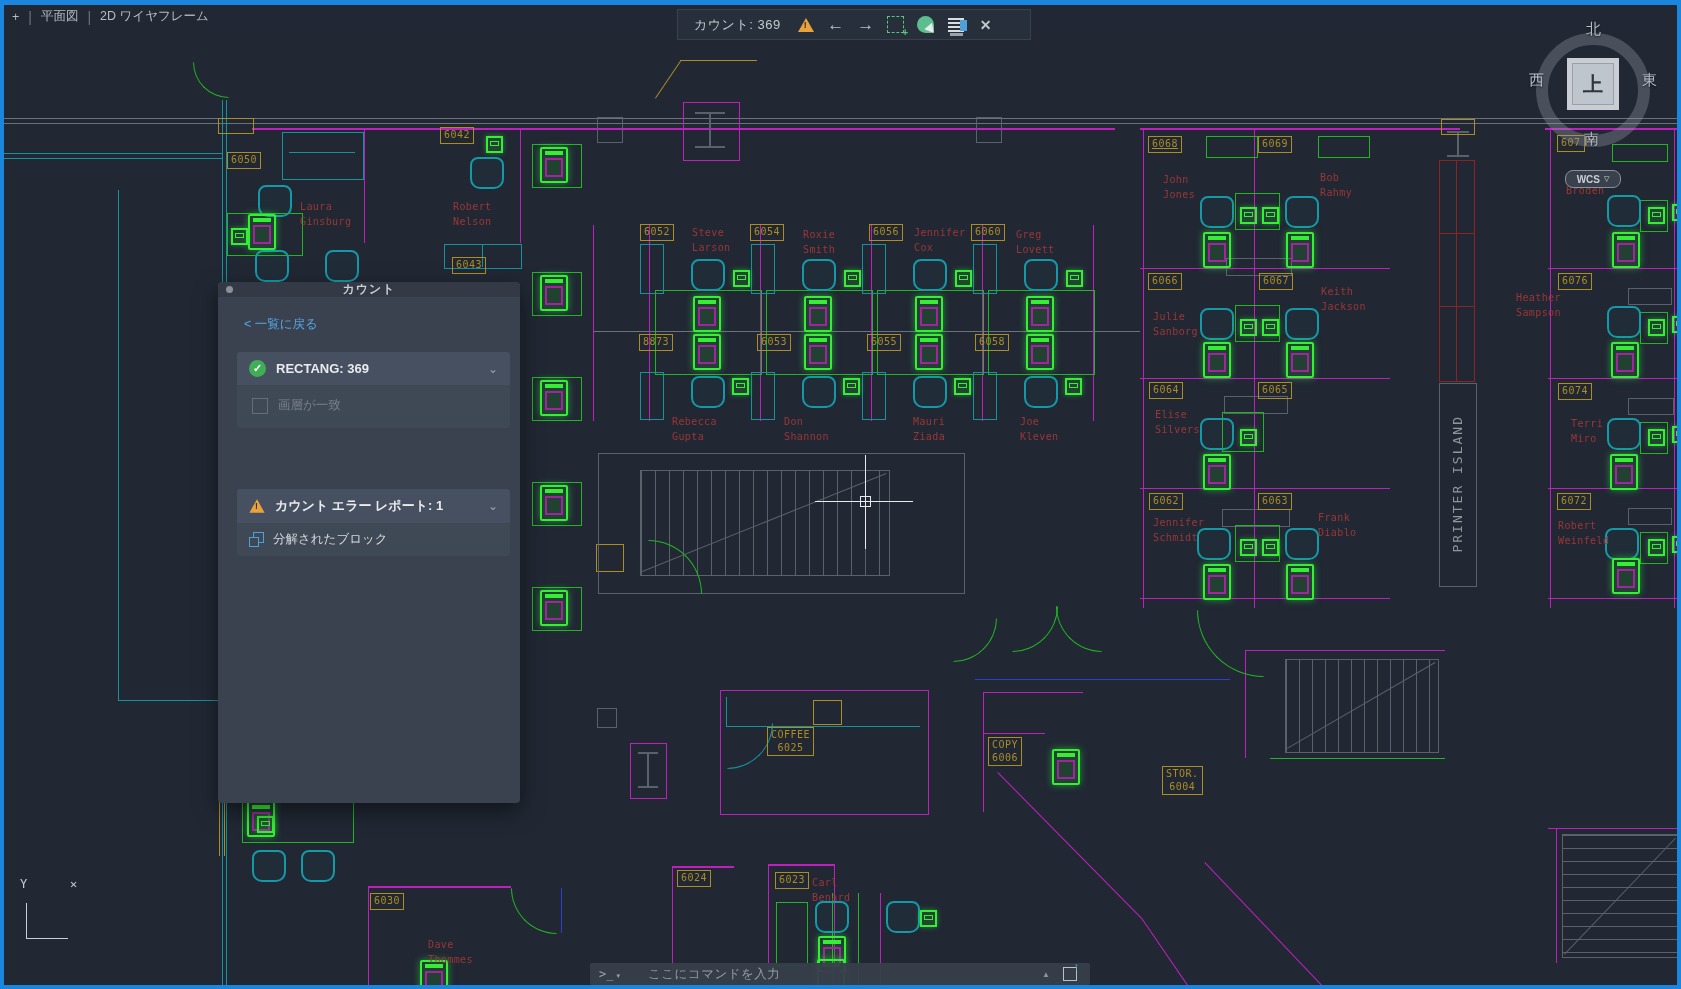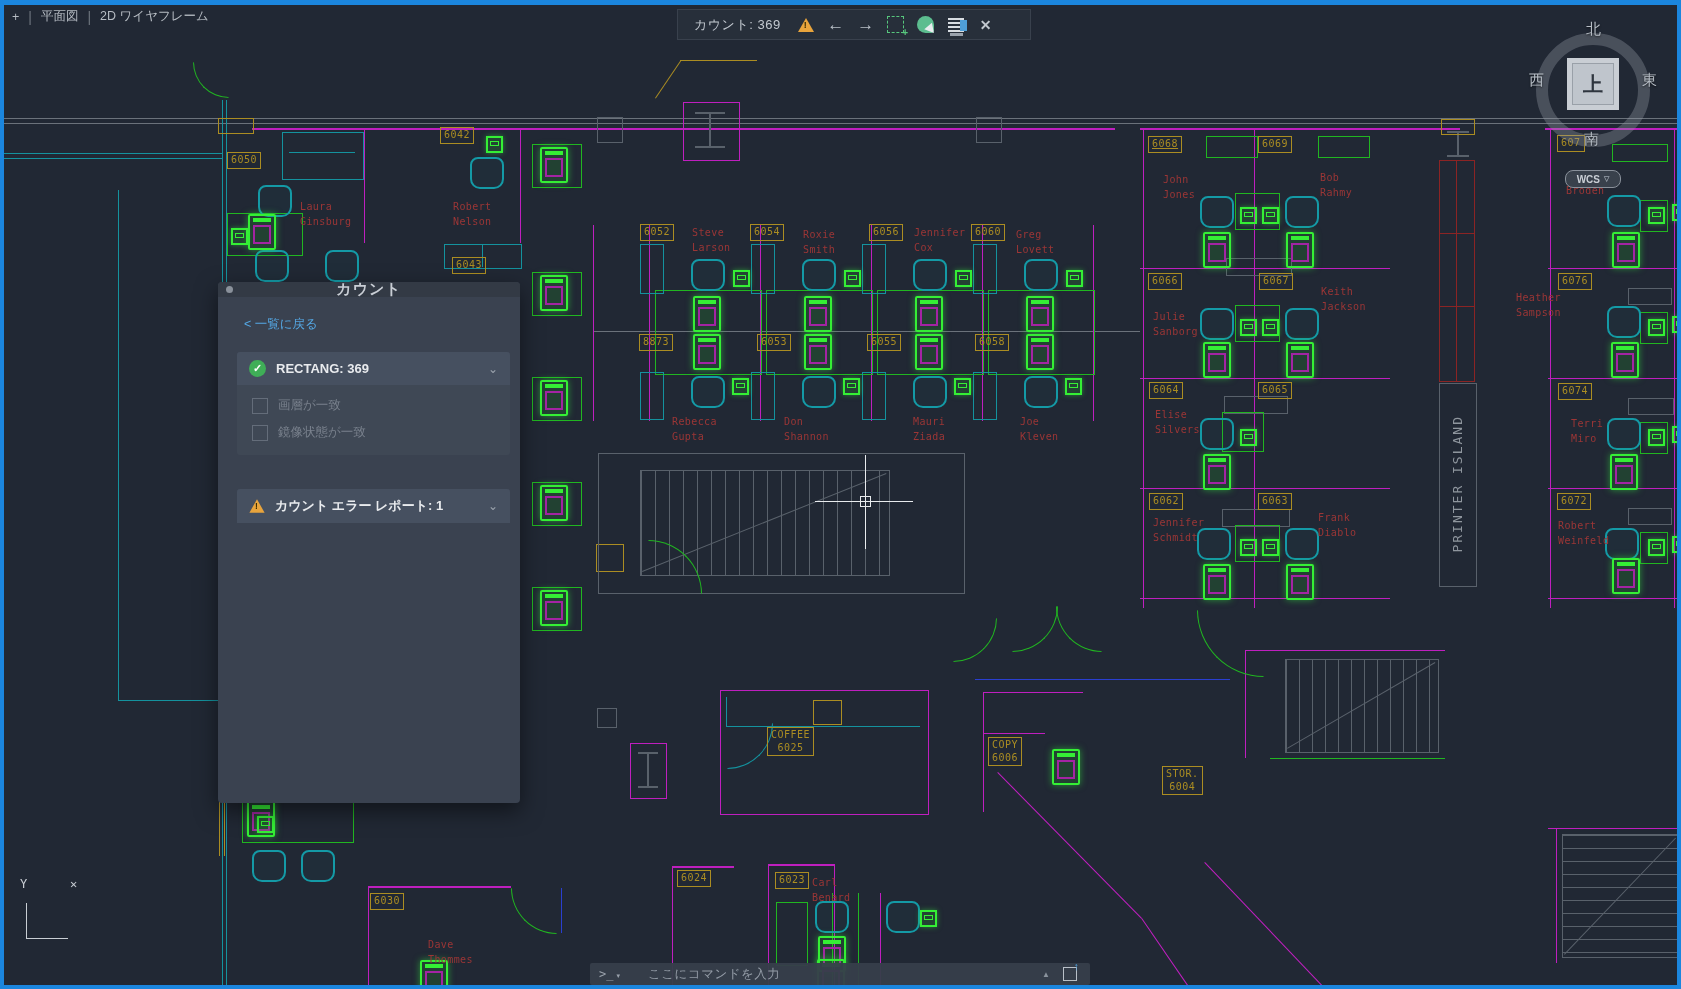--- a/index.html
+++ b/index.html
@@ -63,21 +63,21 @@
        border-radius:8px;z-index:12;display:flex;align-items:center;justify-content:center;gap:4px;
        color:#c9ced5;font-size:10px;font-weight:bold;}
   #wcs .dn{font-size:7px;color:#9aa2ac;}
 
   
   #panel{left:218px;top:282px;width:302px;height:521px;background:#3a4250;border-radius:4px;
          z-index:30;box-shadow:0 8px 22px rgba(0,0,0,.5);}
   #panel .tbar{position:absolute;left:0;top:0;right:0;height:15px;background:#333a45;
          border-radius:4px 4px 0 0;display:flex;align-items:center;justify-content:center;}
   #panel .tbar .dot{position:absolute;left:8px;top:4px;width:7px;height:7px;border-radius:50%;background:#8a919b;}
-  #panel .tbar .ttl{color:#c9ced5;font-size:15px;font-weight:bold;letter-spacing:1px;}
+  #panel .tbar .ttl{color:#c9ced5;font-size:12px;font-weight:bold;letter-spacing:1px;}
   #panel .back{position:absolute;left:26px;top:34px;color:#54a7e3;font-size:12.5px;}
   .card{position:absolute;left:19px;width:273px;background:#3f4855;border-radius:3px;}
   .card .hd{height:33px;background:#465060;border-radius:3px 3px 0 0;display:flex;align-items:center;
         padding:0 12px;gap:10px;color:#e9ebee;font-size:13px;font-weight:bold;}
   .card .hd .chev{margin-left:auto;color:#9aa2ac;font-size:12px;font-weight:normal;}
   .gcheck{width:17px;height:17px;border-radius:50%;background:#3fae57;color:#fff;display:flex;
         align-items:center;justify-content:center;font-size:11px;font-weight:bold;}
   .cbrow{display:flex;align-items:center;gap:10px;padding:5px 0 5px 15px;}
   .cbox{width:14px;height:14px;border:1.5px solid #646d7a;background:transparent;}
   .cbl{color:#79818d;font-size:12.5px;}
@@ -478,32 +478,32 @@
       <div class="hd">
         <span class="gcheck">✓</span>
         <span>RECTANG: 369</span>
         <span class="chev">⌄</span>
       </div>
       <div style="padding:7px 0 9px;">
         <div class="cbrow">
           <span class="cbox"></span>
           <span class="cbl">画層が一致</span>
         </div>
-        <div class="cbrow">
-          <span class="cbox"></span>
-          <span class="cbl">鏡像状態が一致</span>
-        </div>
       </div>
     </div>
     <div class="card" style="top:207px;">
       <div class="hd" style="height:34px;">
         <span class="tri" style="transform:scale(.95);"></span>
         <span>カウント エラー レポート: 1</span>
         <span class="chev">⌄</span>
       </div>
+      <div class="errrow">
+        <span class="cubeicon"></span>
+        <span>分解されたブロック</span>
+      </div>
     </div>
   </div>
 
   <div class="ch abs" style="left:815px;top:501px;width:98px;height:1px;"></div>
   <div class="ch abs" style="left:865px;top:455px;width:1px;height:94px;"></div>
   <div id="pickbox" class="abs" style="left:860px;top:496px;"></div>
 
   <div id="cmd" class="abs">
     <span class="prompt">&gt;_</span>
     <span class="pdn">▾</span>

